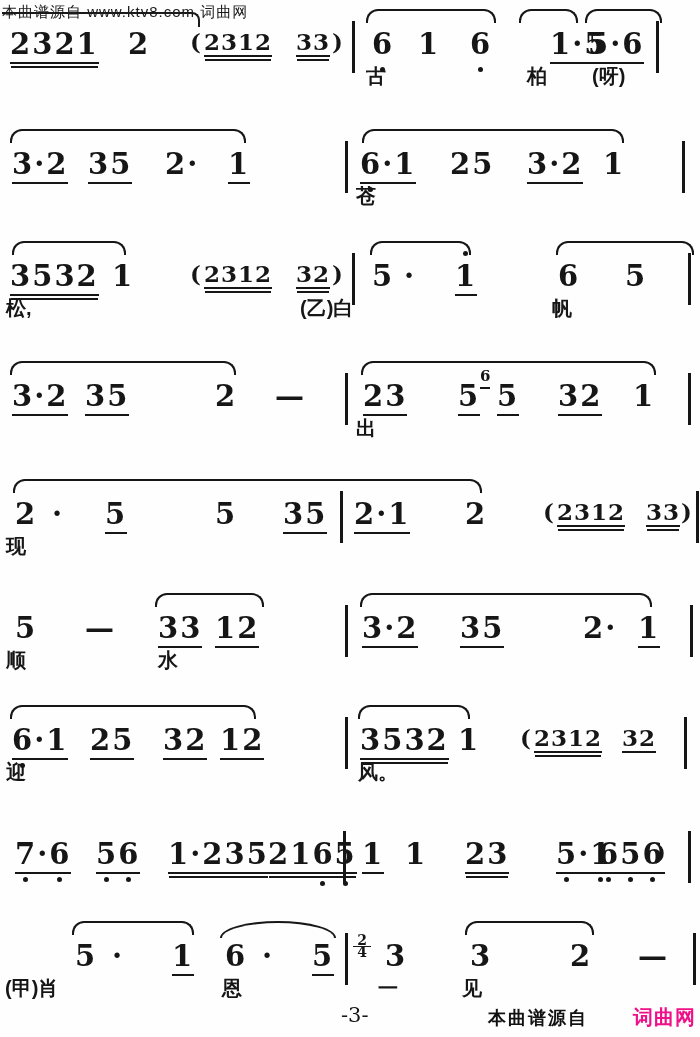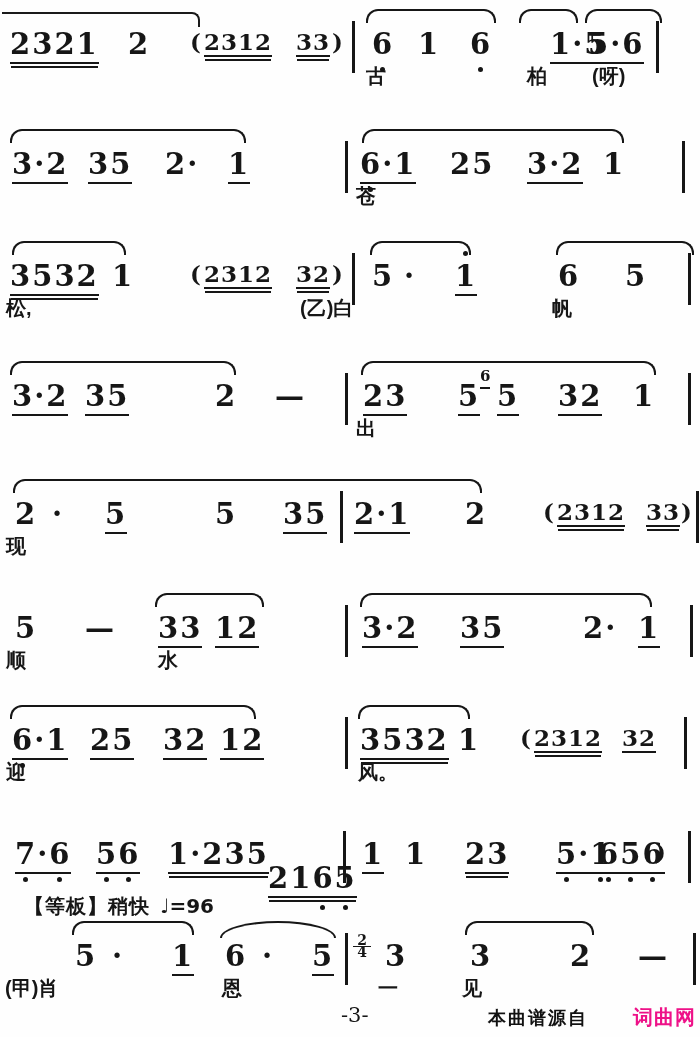--- a/index.html
+++ b/index.html
@@ -35,20 +35,21 @@
   .tempo .metro{font-weight:bold;font-family:"DejaVu Sans",sans-serif;margin-left:10px;letter-spacing:0;}
   
   .pageno{position:absolute;left:341px;top:1003px;font-family:"DejaVu Serif",serif;font-size:21px;}
   .src-black{position:absolute;left:488px;top:1006px;font-size:18px;font-weight:bold;letter-spacing:2px;color:#111;}
   .src-red{position:absolute;left:633px;top:1004px;font-size:20px;font-weight:bold;letter-spacing:1px;}
 </style>
 </head>
 <body>
 
 <div class="page">
+  <div class="hdr">本曲谱源自 www.ktv8.com 词曲网</div>
   <div class="strike"></div>
 
   <div>
       <div class="mrow" style="top: 30px;">
         <div class="slur" style="left: 366px; width: 126px;"></div>
         <div class="slur" style="left: 519px; width: 55px;"></div>
         <div class="slur" style="left: 585px; width: 73px;"></div>
         <span class="tok u2" style="left: 10px;"><span class="ch">2</span><span class="ch">3</span><span class="ch">2</span><span class="ch">1</span></span>
         <span class="tok" style="left: 128px;"><span class="ch">2</span></span>
         <span class="tok sm" style="left: 190px;"><span class="ch">(</span></span>
@@ -166,21 +167,21 @@
         <span class="tok u2 sm" style="left: 534px;"><span class="ch">2</span><span class="ch">3</span><span class="ch">1</span><span class="ch">2</span></span>
         <span class="tok u1 sm" style="left: 622px;"><span class="ch">3</span><span class="ch">2</span></span>
         <div class="bar" style="left: 684px;"></div>
         <div class="lyric" style="left: 6px;">迎</div>
         <div class="lyric" style="left: 358px;">风。</div>
       </div>
       <div class="mrow" style="top: 840px;">
         <span class="tok u1" style="left: 15px;"><span class="ch db">7</span><span class="ch">·</span><span class="ch db">6</span></span>
         <span class="tok u1" style="left: 96px;"><span class="ch db">5</span><span class="ch db">6</span></span>
         <span class="tok u2" style="left: 168px;"><span class="ch">1</span><span class="ch">·</span><span class="ch">2</span><span class="ch">3</span><span class="ch">5</span></span>
-        <span class="tok u2" style="left: 268px; margin-top: 24px;"><span class="ch">2</span><span class="ch">1</span><span class="ch db">6</span><span class="ch db">5</span></span>
+        <span class="tok u2" style="left: 268px;"><span class="ch">2</span><span class="ch">1</span><span class="ch db">6</span><span class="ch db">5</span></span>
         <div class="bar" style="left: 343px;"></div>
         <span class="tok u1" style="left: 362px;"><span class="ch">1</span></span>
         <span class="tok" style="left: 405px;"><span class="ch">1</span></span>
         <span class="tok u2" style="left: 465px;"><span class="ch">2</span><span class="ch">3</span></span>
         <span class="tok u1" style="left: 556px;"><span class="ch db">5</span><span class="ch">·</span><span class="ch db">1</span></span>
         <span class="tok u1" style="left: 598px;"><span class="ch db">6</span><span class="ch db">5</span><span class="ch db">6</span></span>
         <span class="tok sm" style="left: 655px;"><span class="ch">)</span></span>
         <div class="bar" style="left: 688px;"></div>
       </div>
       <div class="mrow" style="top: 942px;">
@@ -203,20 +204,17 @@
         <span class="tok" style="left: 570px;"><span class="ch">2</span></span>
         <span class="tok" style="left: 638px;"><span class="ch">—</span></span>
         <div class="bar" style="left: 693px;"></div>
         <div class="lyric" style="left: 5px;">(甲)肖</div>
         <div class="lyric" style="left: 222px;">恩</div>
         <div class="lyric" style="left: 378px;">一</div>
         <div class="lyric" style="left: 462px;">见</div>
       </div>
     </div>
 
-  <div class="tempo">
-    <span>【等板】</span><span>稍快</span><span class="metro">♩=96</span>
-  </div>
 
   <div class="pageno">-3-</div>
   <div class="src-black">本曲谱源自</div>
   <div class="src-red" style="color: rgb(238, 17, 136);">词曲网</div>
 </div>
 
 </body></html>

